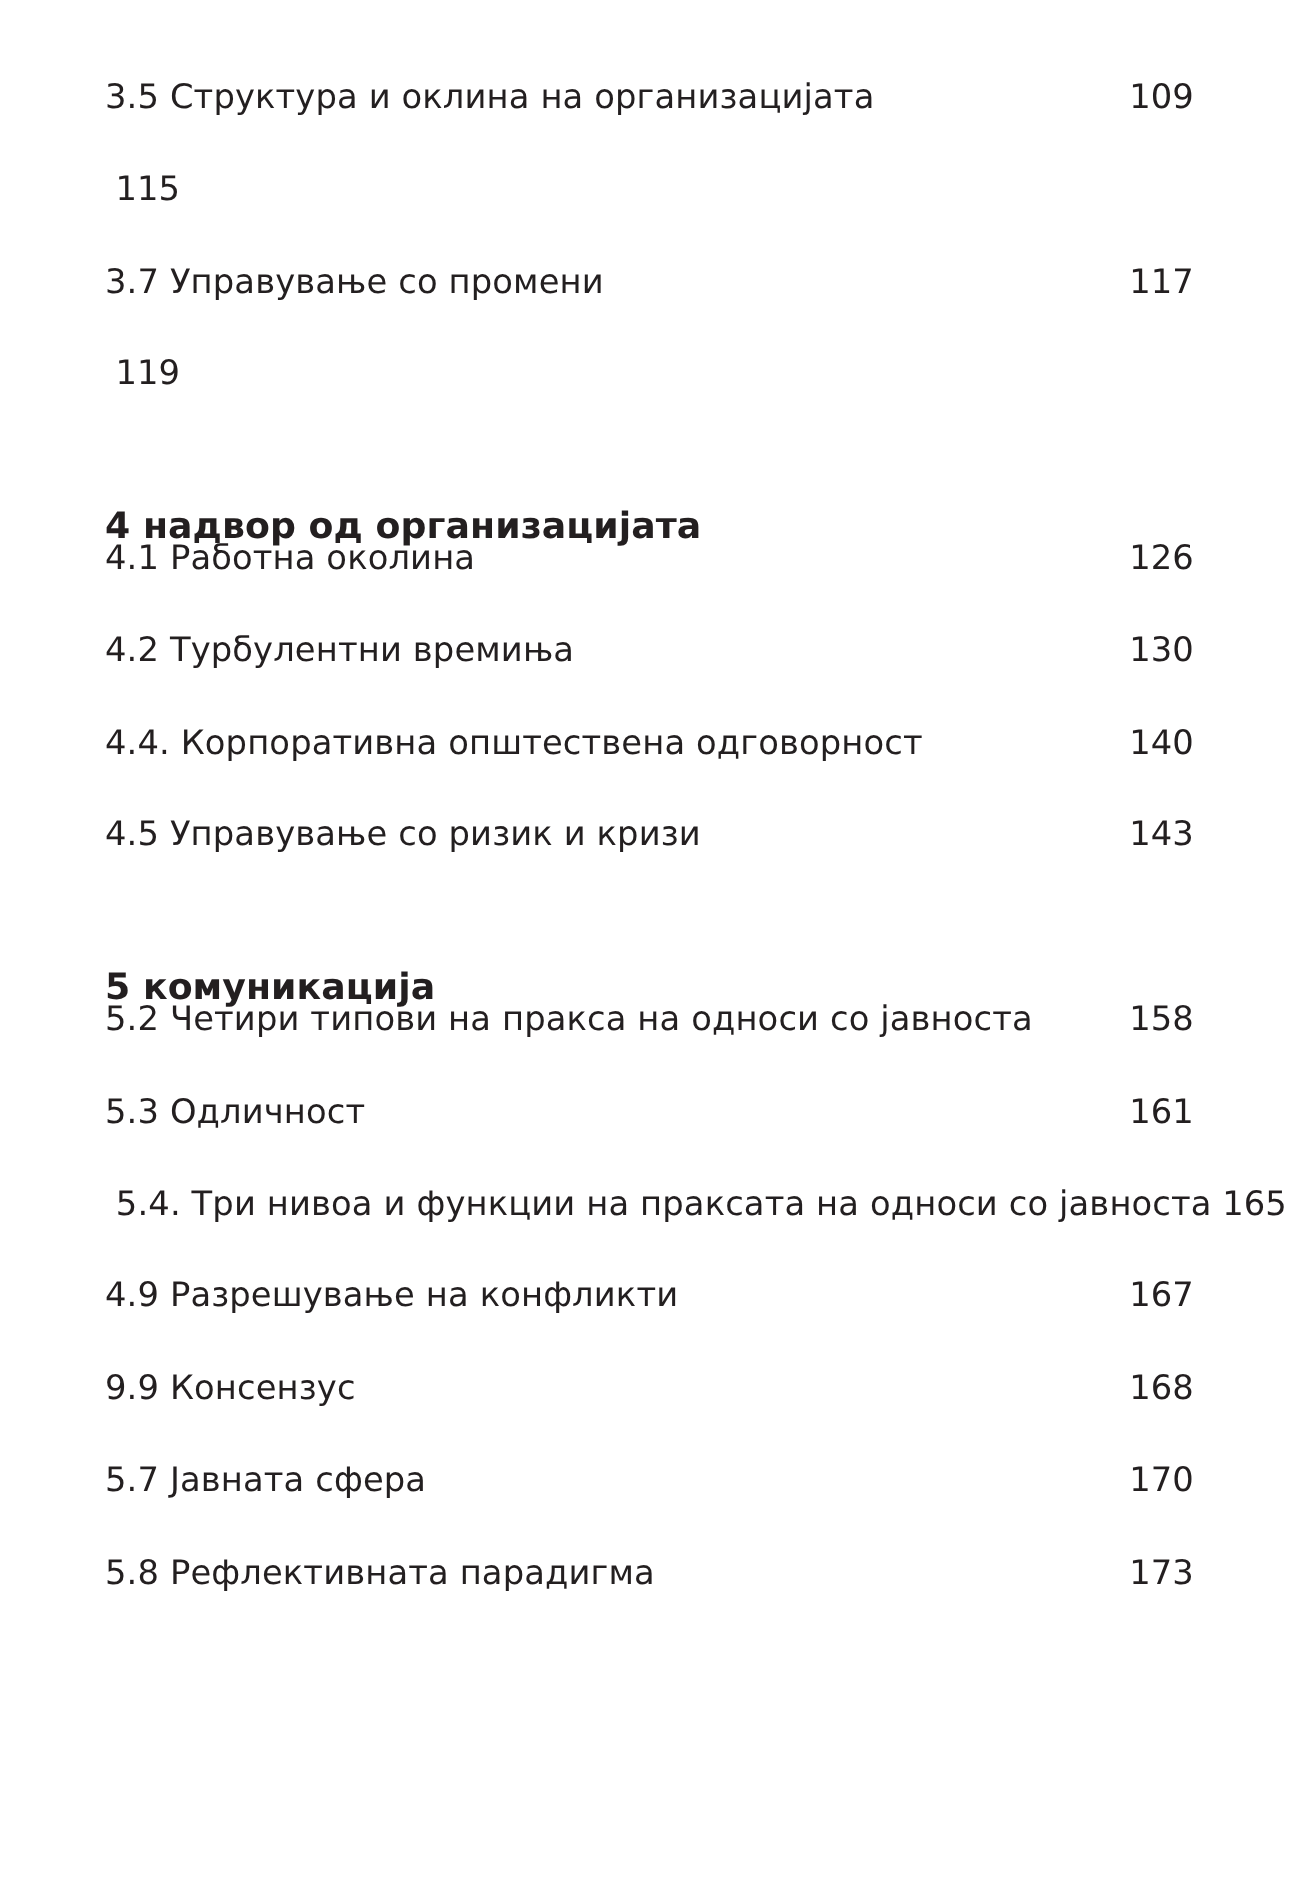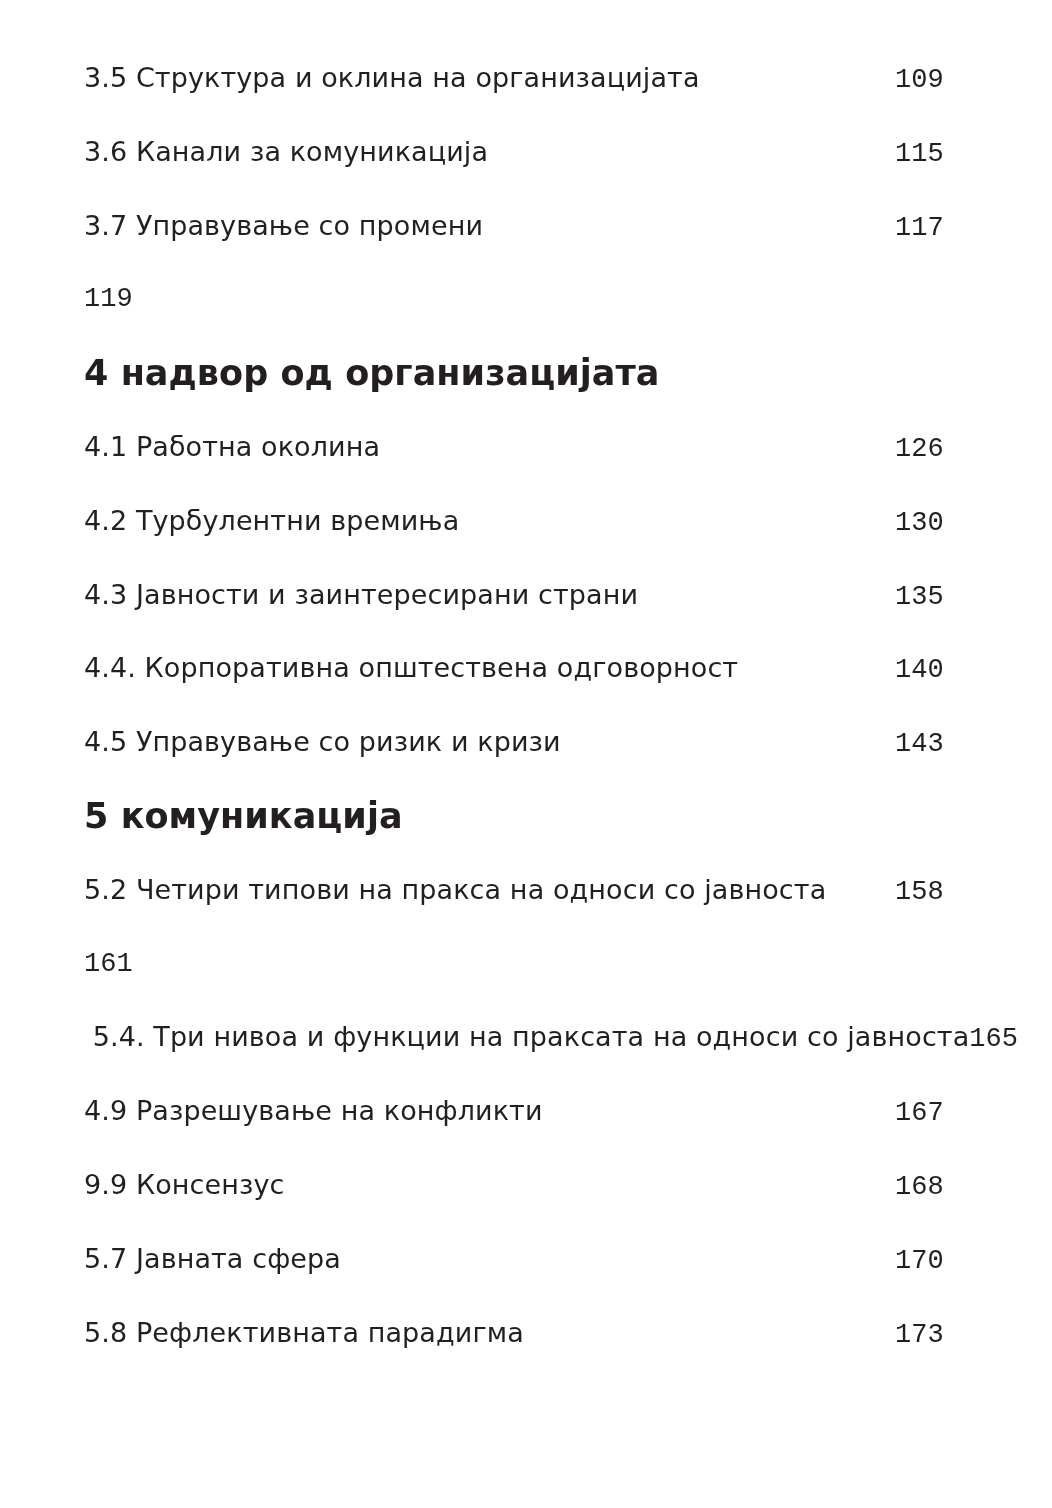--- a/index.html
+++ b/index.html
@@ -42,44 +42,44 @@
     font-weight: 400;
     letter-spacing: 0.1px;
     white-space: pre;
     color: #231f20;
   }
   .toc-row .page-num {
     font-size: 27px;
     line-height: 32px;
     font-weight: 400;
     color: #231f20;
+    text-align: right;
     min-width: 60px;
     white-space: pre;
-    font-family: Liberation Mono, monospace;
   }
   .toc-row.heading .title {
     font-weight: 700;
-    font-size: 35px;
+    font-size: 29px;
     letter-spacing: 0.05px;
+    margin-top: 47px;
   }
   .toc-row.heading .page-num {
     visibility: hidden;
   }
 </style>
 </head>
 <body>
 
 <div class="page">
   <div class="toc" id="toc-list">
       <div class="toc-row">
         <span class="title">3.5 Структура и оклина на организацијата</span>
         <span class="page-num">109</span>
       </div>
       <div class="toc-row">
-        <span class="title">3.6 Канали за комуникација</span>
         <span class="page-num">115</span>
       </div>
       <div class="toc-row">
         <span class="title">3.7 Управување со промени</span>
         <span class="page-num">117</span>
       </div>
       <div class="toc-row">
         <span class="page-num">119</span>
       </div>
       <div class="toc-row heading">
@@ -88,40 +88,37 @@
       </div>
       <div class="toc-row">
         <span class="title">4.1 Работна околина</span>
         <span class="page-num">126</span>
       </div>
       <div class="toc-row">
         <span class="title">4.2 Турбулентни времиња</span>
         <span class="page-num">130</span>
       </div>
       <div class="toc-row">
-        <span class="title">4.3 Јавности и заинтересирани страни</span>
-        <span class="page-num">135</span>
-      </div>
-      <div class="toc-row">
         <span class="title">4.4. Корпоративна општествена одговорност</span>
         <span class="page-num">140</span>
       </div>
       <div class="toc-row">
         <span class="title">4.5 Управување со ризик и кризи</span>
         <span class="page-num">143</span>
       </div>
       <div class="toc-row heading">
         <span class="title">5 комуникација</span>
         <span class="page-num"></span>
       </div>
       <div class="toc-row">
         <span class="title">5.2 Четири типови на пракса на односи со јавноста</span>
         <span class="page-num">158</span>
       </div>
       <div class="toc-row">
+        <span class="title">5.3 Одличност</span>
         <span class="page-num">161</span>
       </div>
       <div class="toc-row">
         <span class="title"> 5.4. Три нивоа и функции на праксата на односи со јавноста</span>
         <span class="page-num">165</span>
       </div>
       <div class="toc-row">
         <span class="title">4.9 Разрешување на конфликти</span>
         <span class="page-num">167</span>
       </div>

